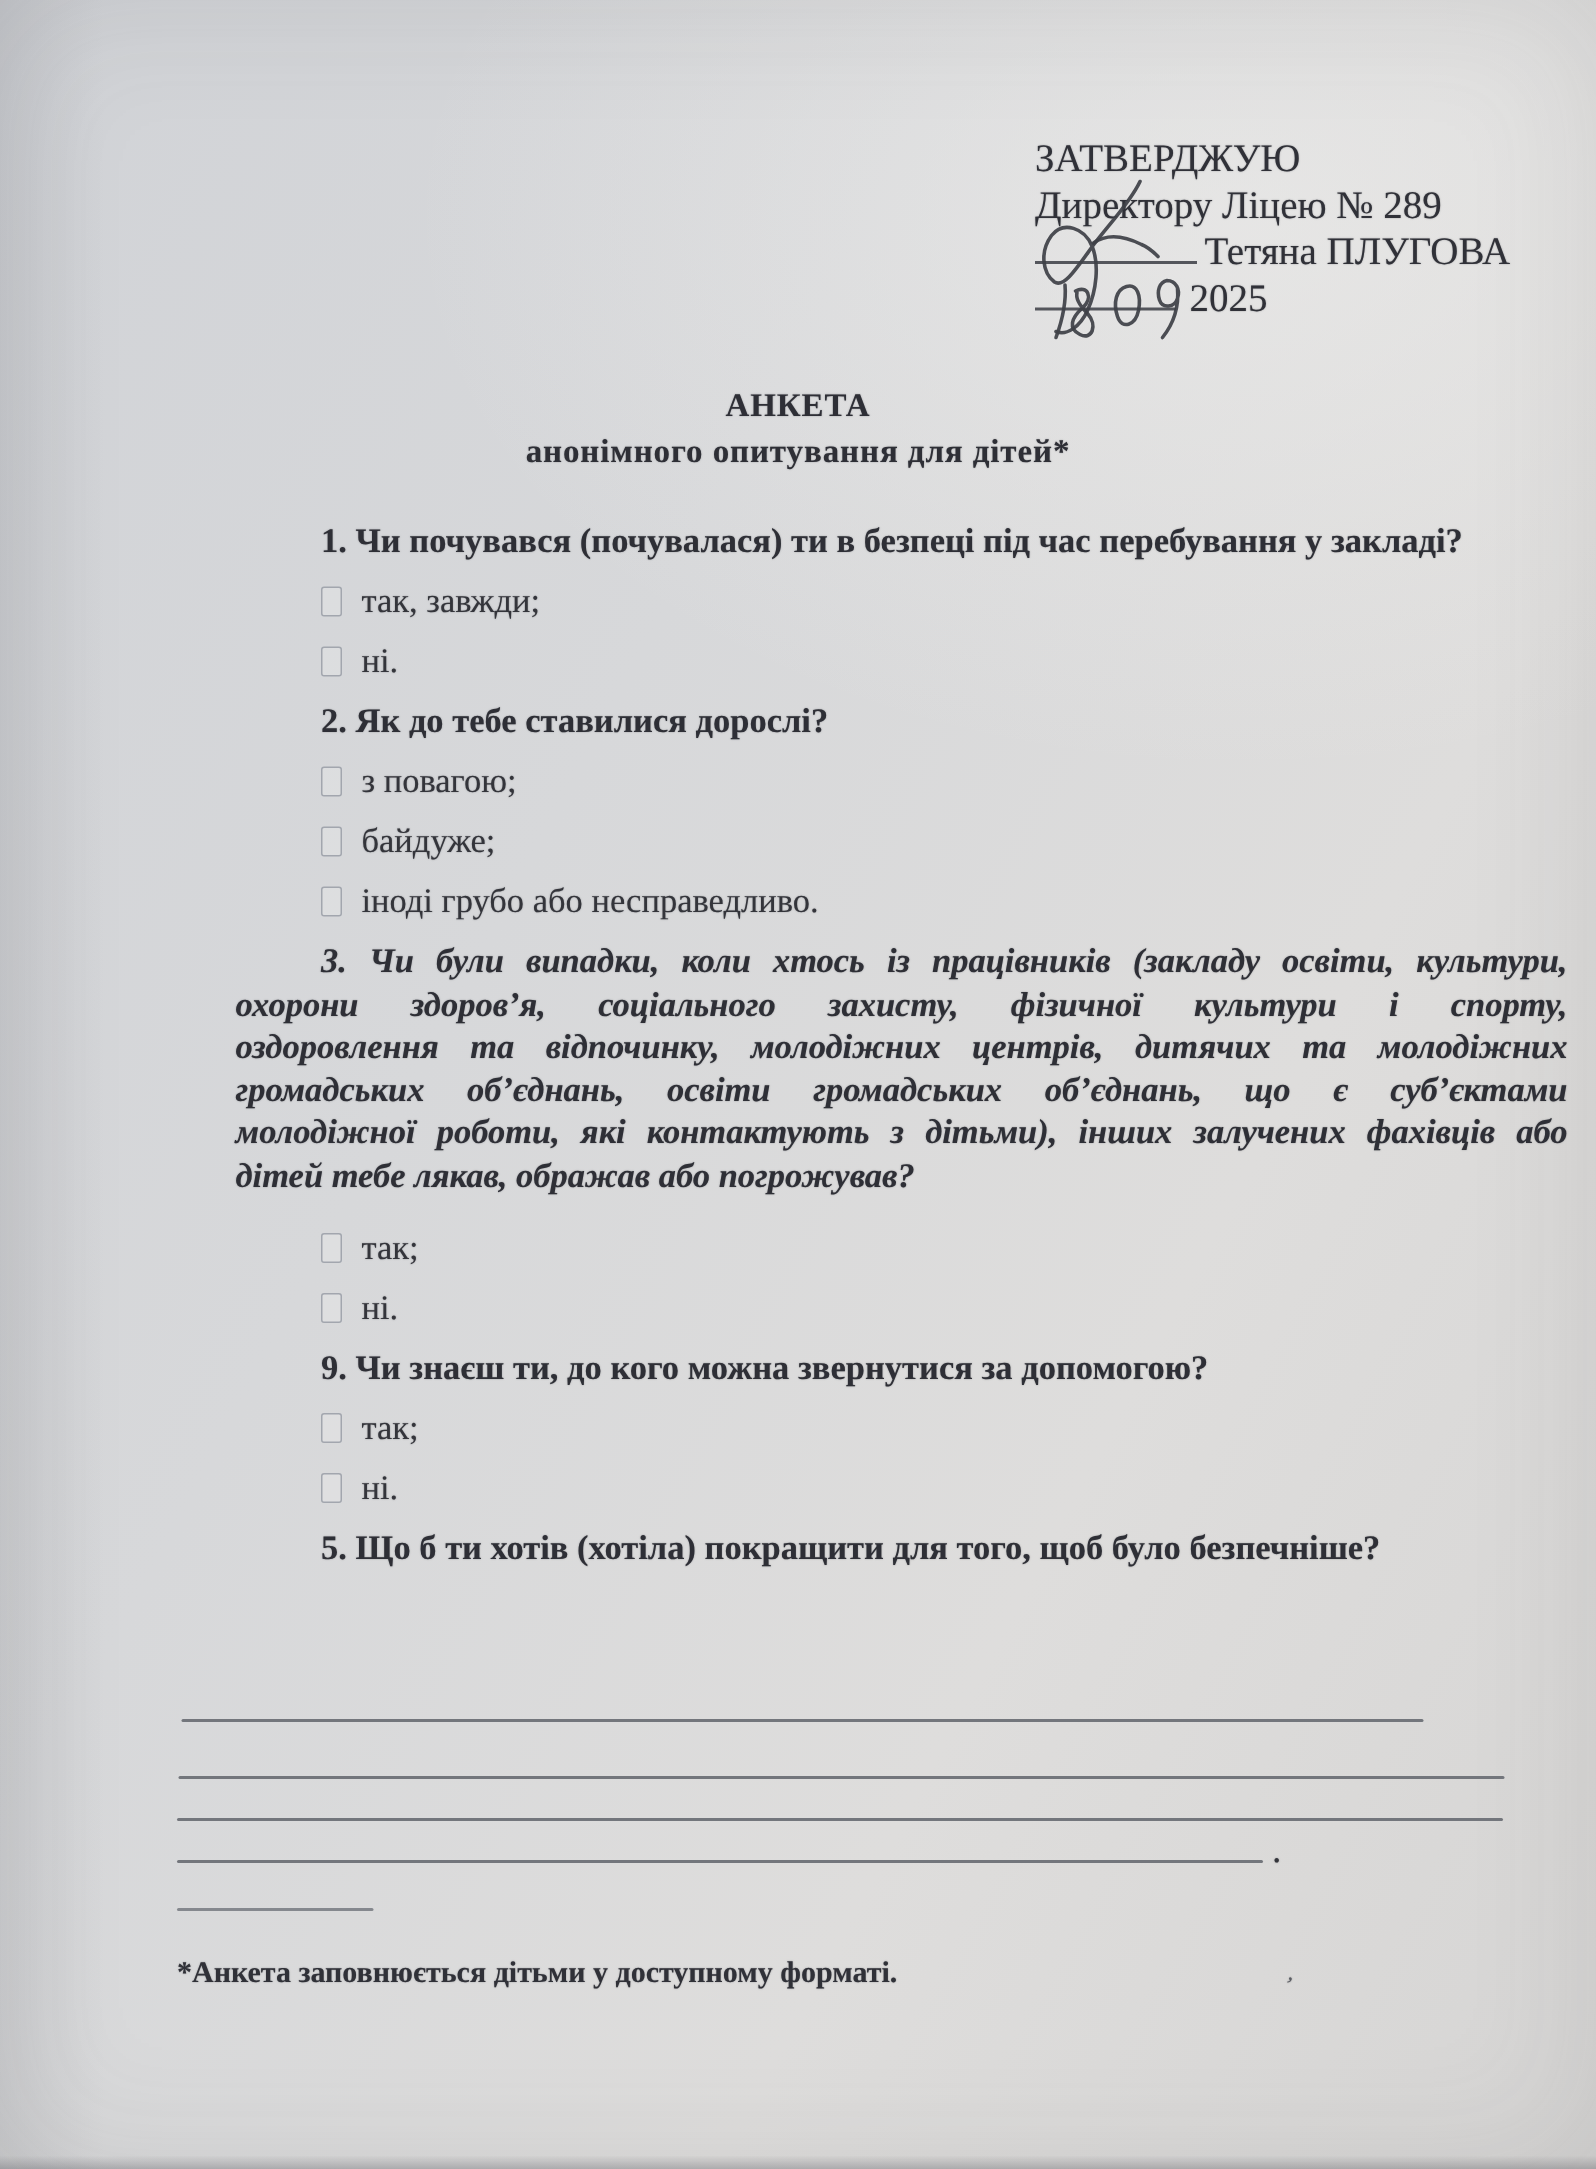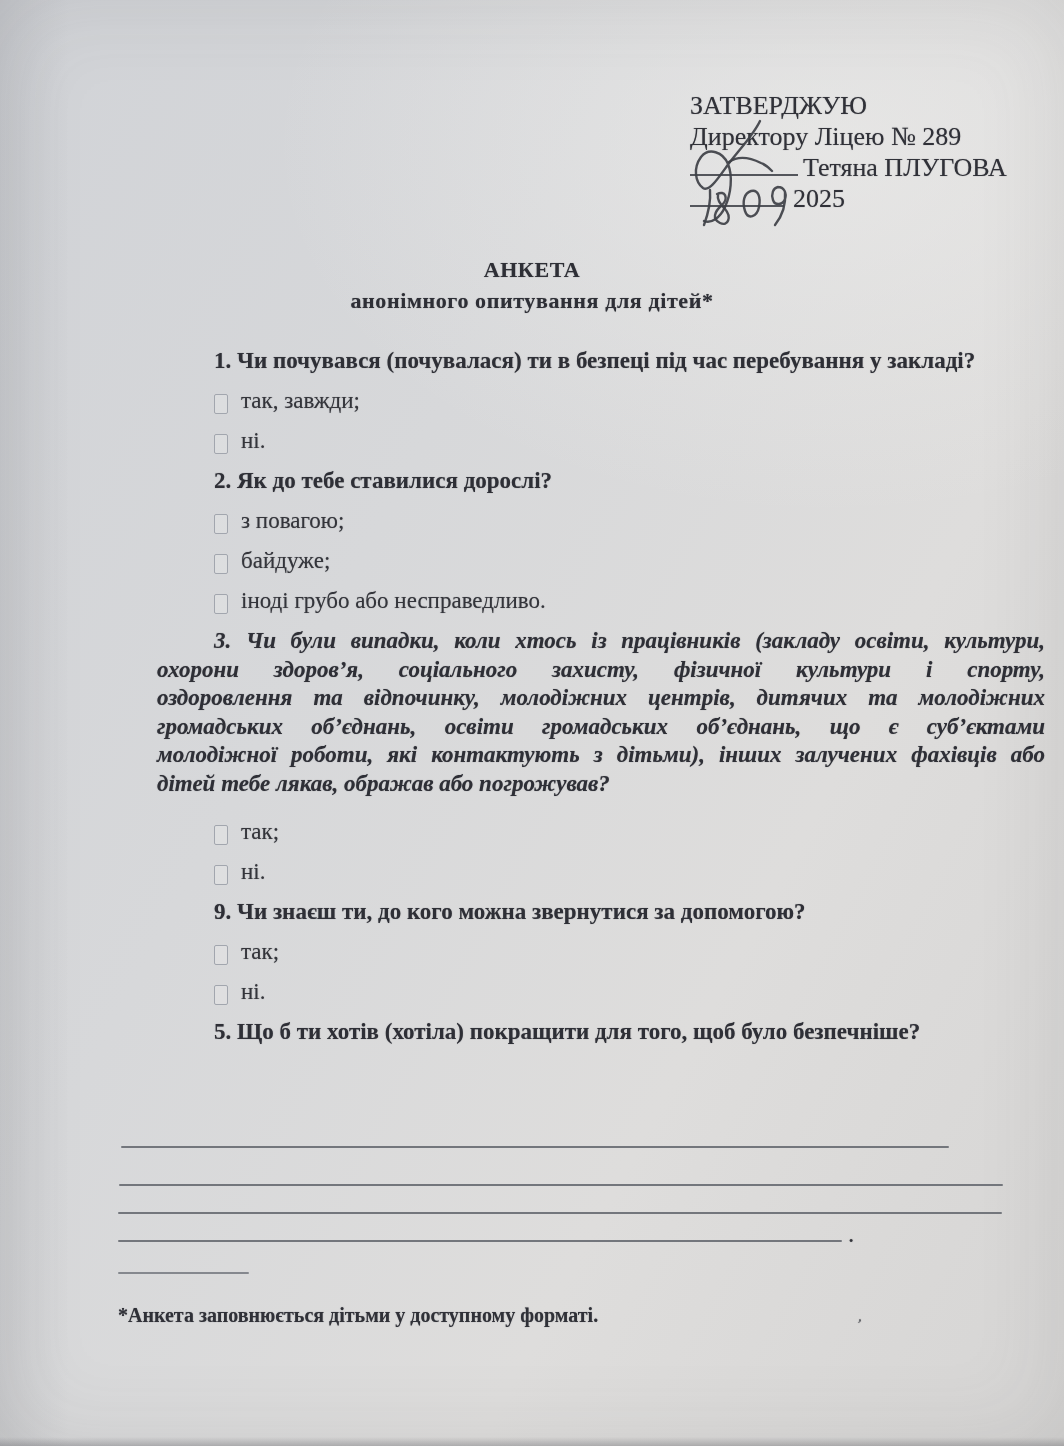--- a/index.html
+++ b/index.html
@@ -35,21 +35,21 @@
   .handwriting path { fill:none; stroke:#3e4046; stroke-width:2.4; stroke-linecap:round; opacity:0.92; }
 
   
   .titleblock { position:absolute; top:254px; left:0; width:100%; text-align:center;
     font-weight:bold; font-size:22px; line-height:31px; letter-spacing:0.6px; color:#2e2f36; }
 
   
   .docbody { position:absolute; left:130px; top:347px; width:888px; font-size:23px;margin-left:27px; }
   .row { height:27px; line-height:27px; margin-bottom:13px; }
   .q { font-weight:600; padding-left:57px; color:#2e2f36; }
-  .opt { display:flex; align-items:flex-end; gap:13px; padding-left:57px; }
+  .opt { display:flex; align-items:center; gap:13px; padding-left:57px; }
   .cb { width:12px; height:18px; border:1.7px solid #a2a6ae; border-radius:2px; flex:none;
         background:rgba(238,238,240,0.30); }
   .para { margin-bottom:20px; font-weight:600; color:#2e2f36; }
   .para .pl { line-height:28.5px; height:28.5px; text-align:justify; text-align-last:justify; white-space:normal;font-style:italic; }
   .para .pl.first { text-indent:57px; }
   .para .pl.last { text-align-last:left; }
 
   
   .writelines { position:absolute; left:118px; top:1146px; width:888px; }
   .wl { height:2px; background:#73767c; border-radius:1px; }

